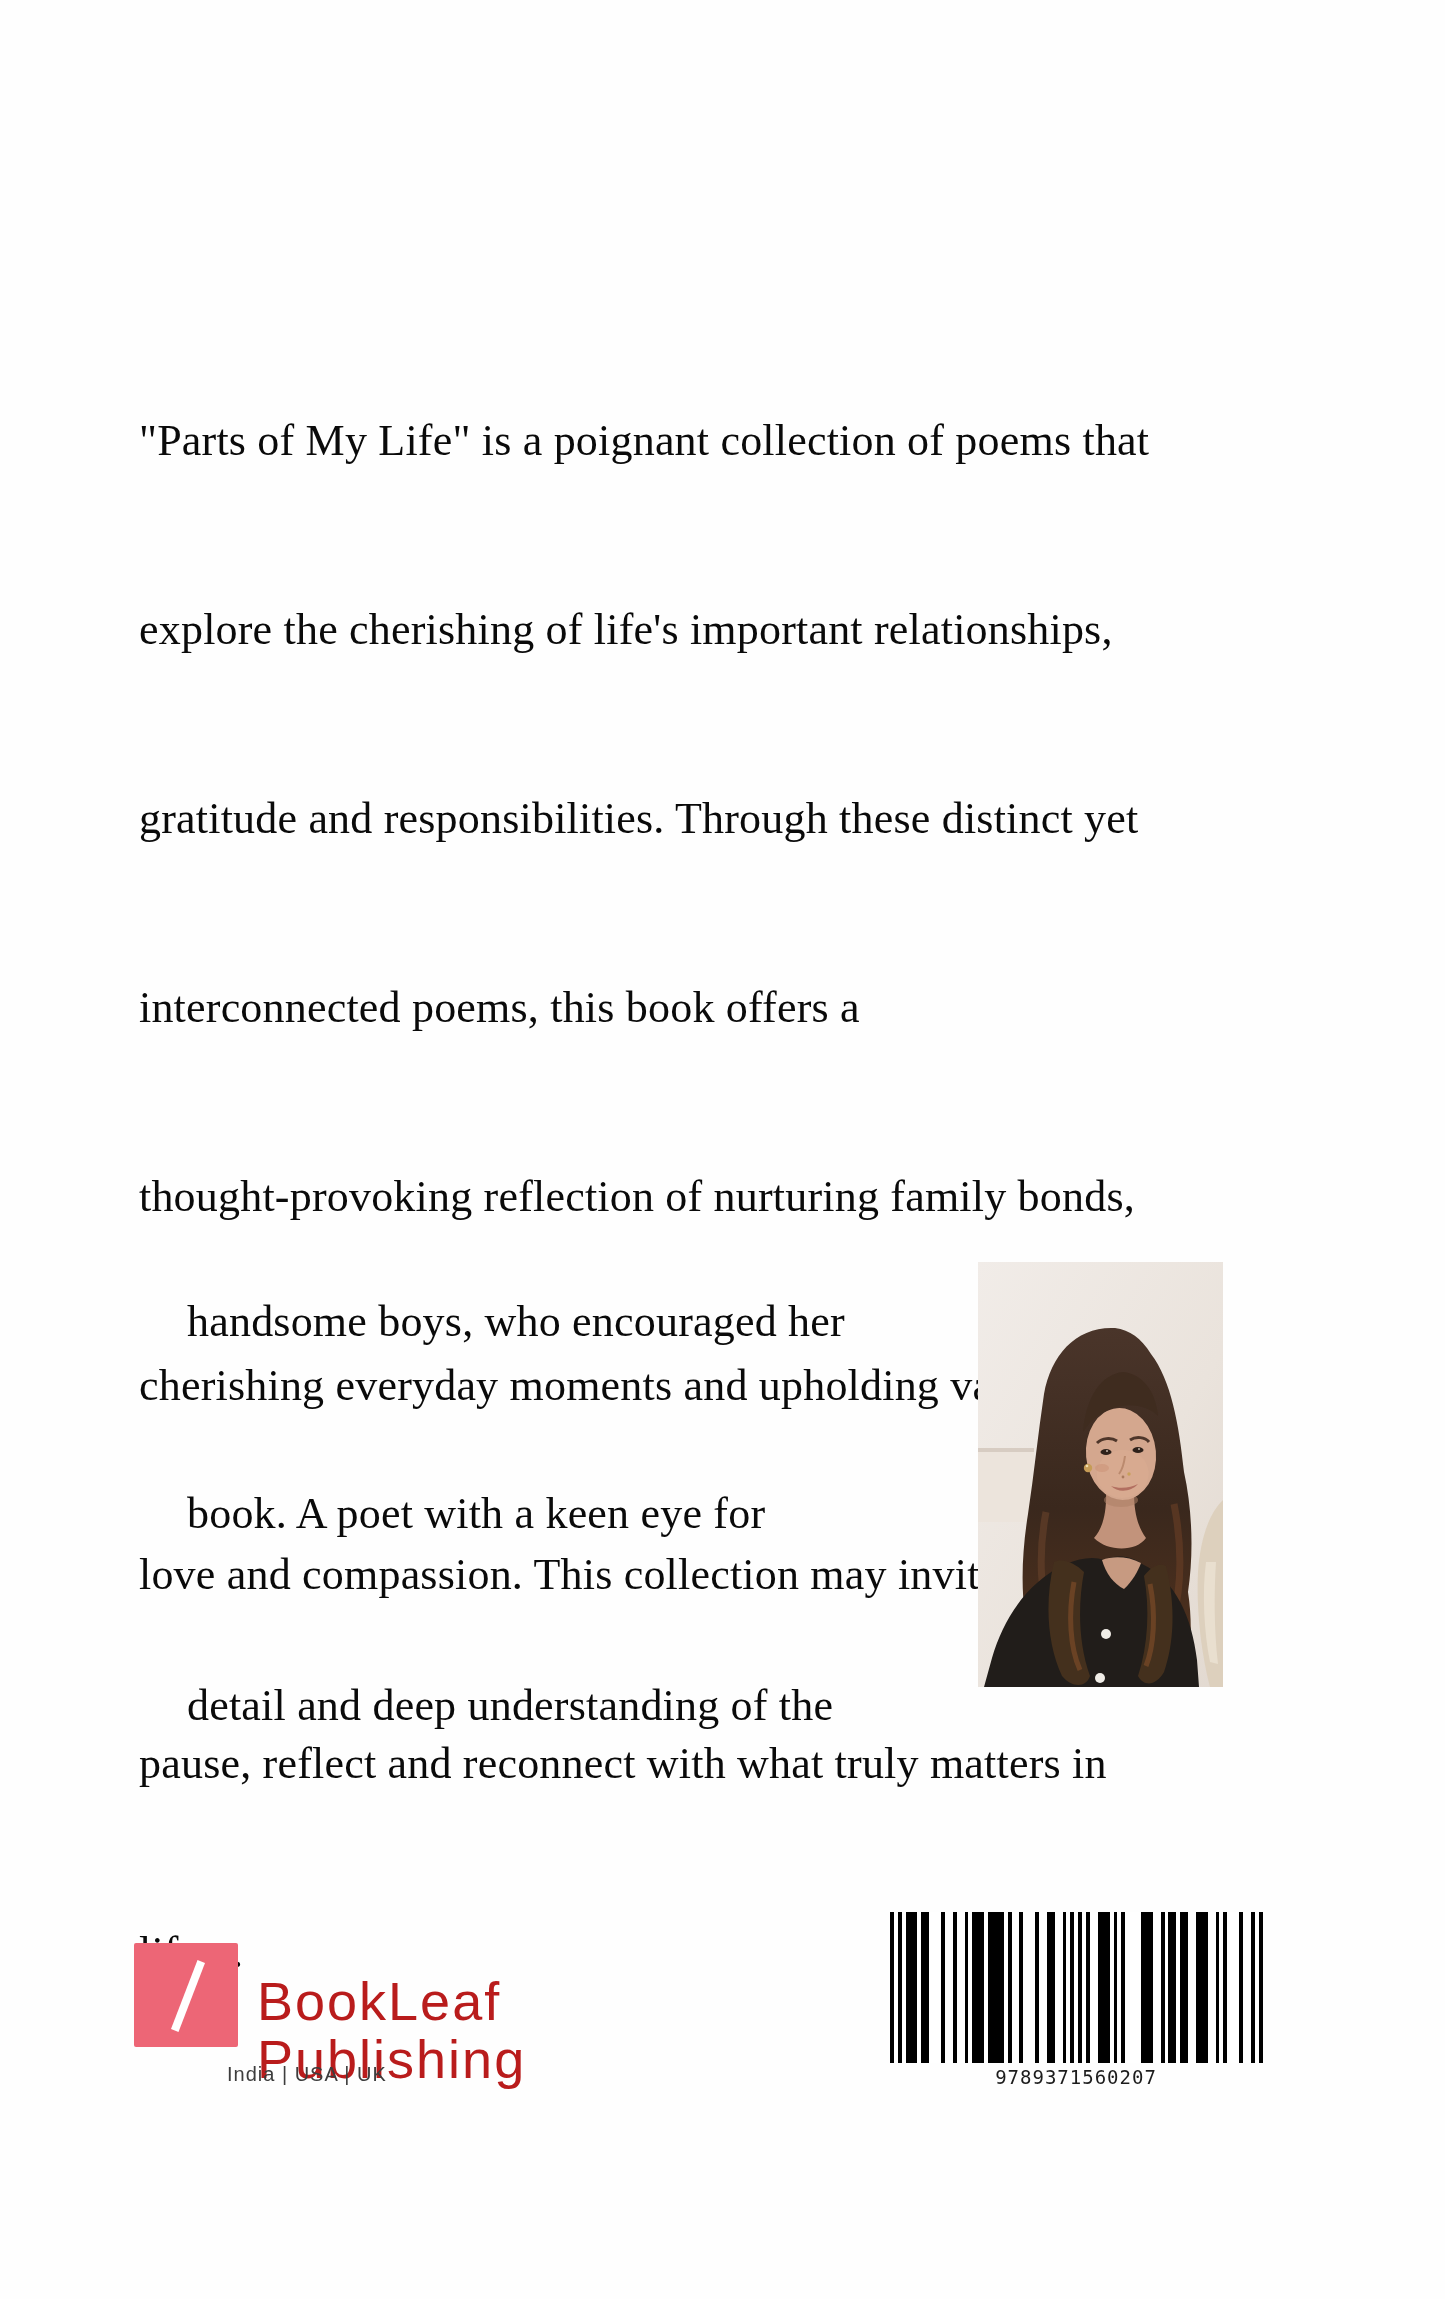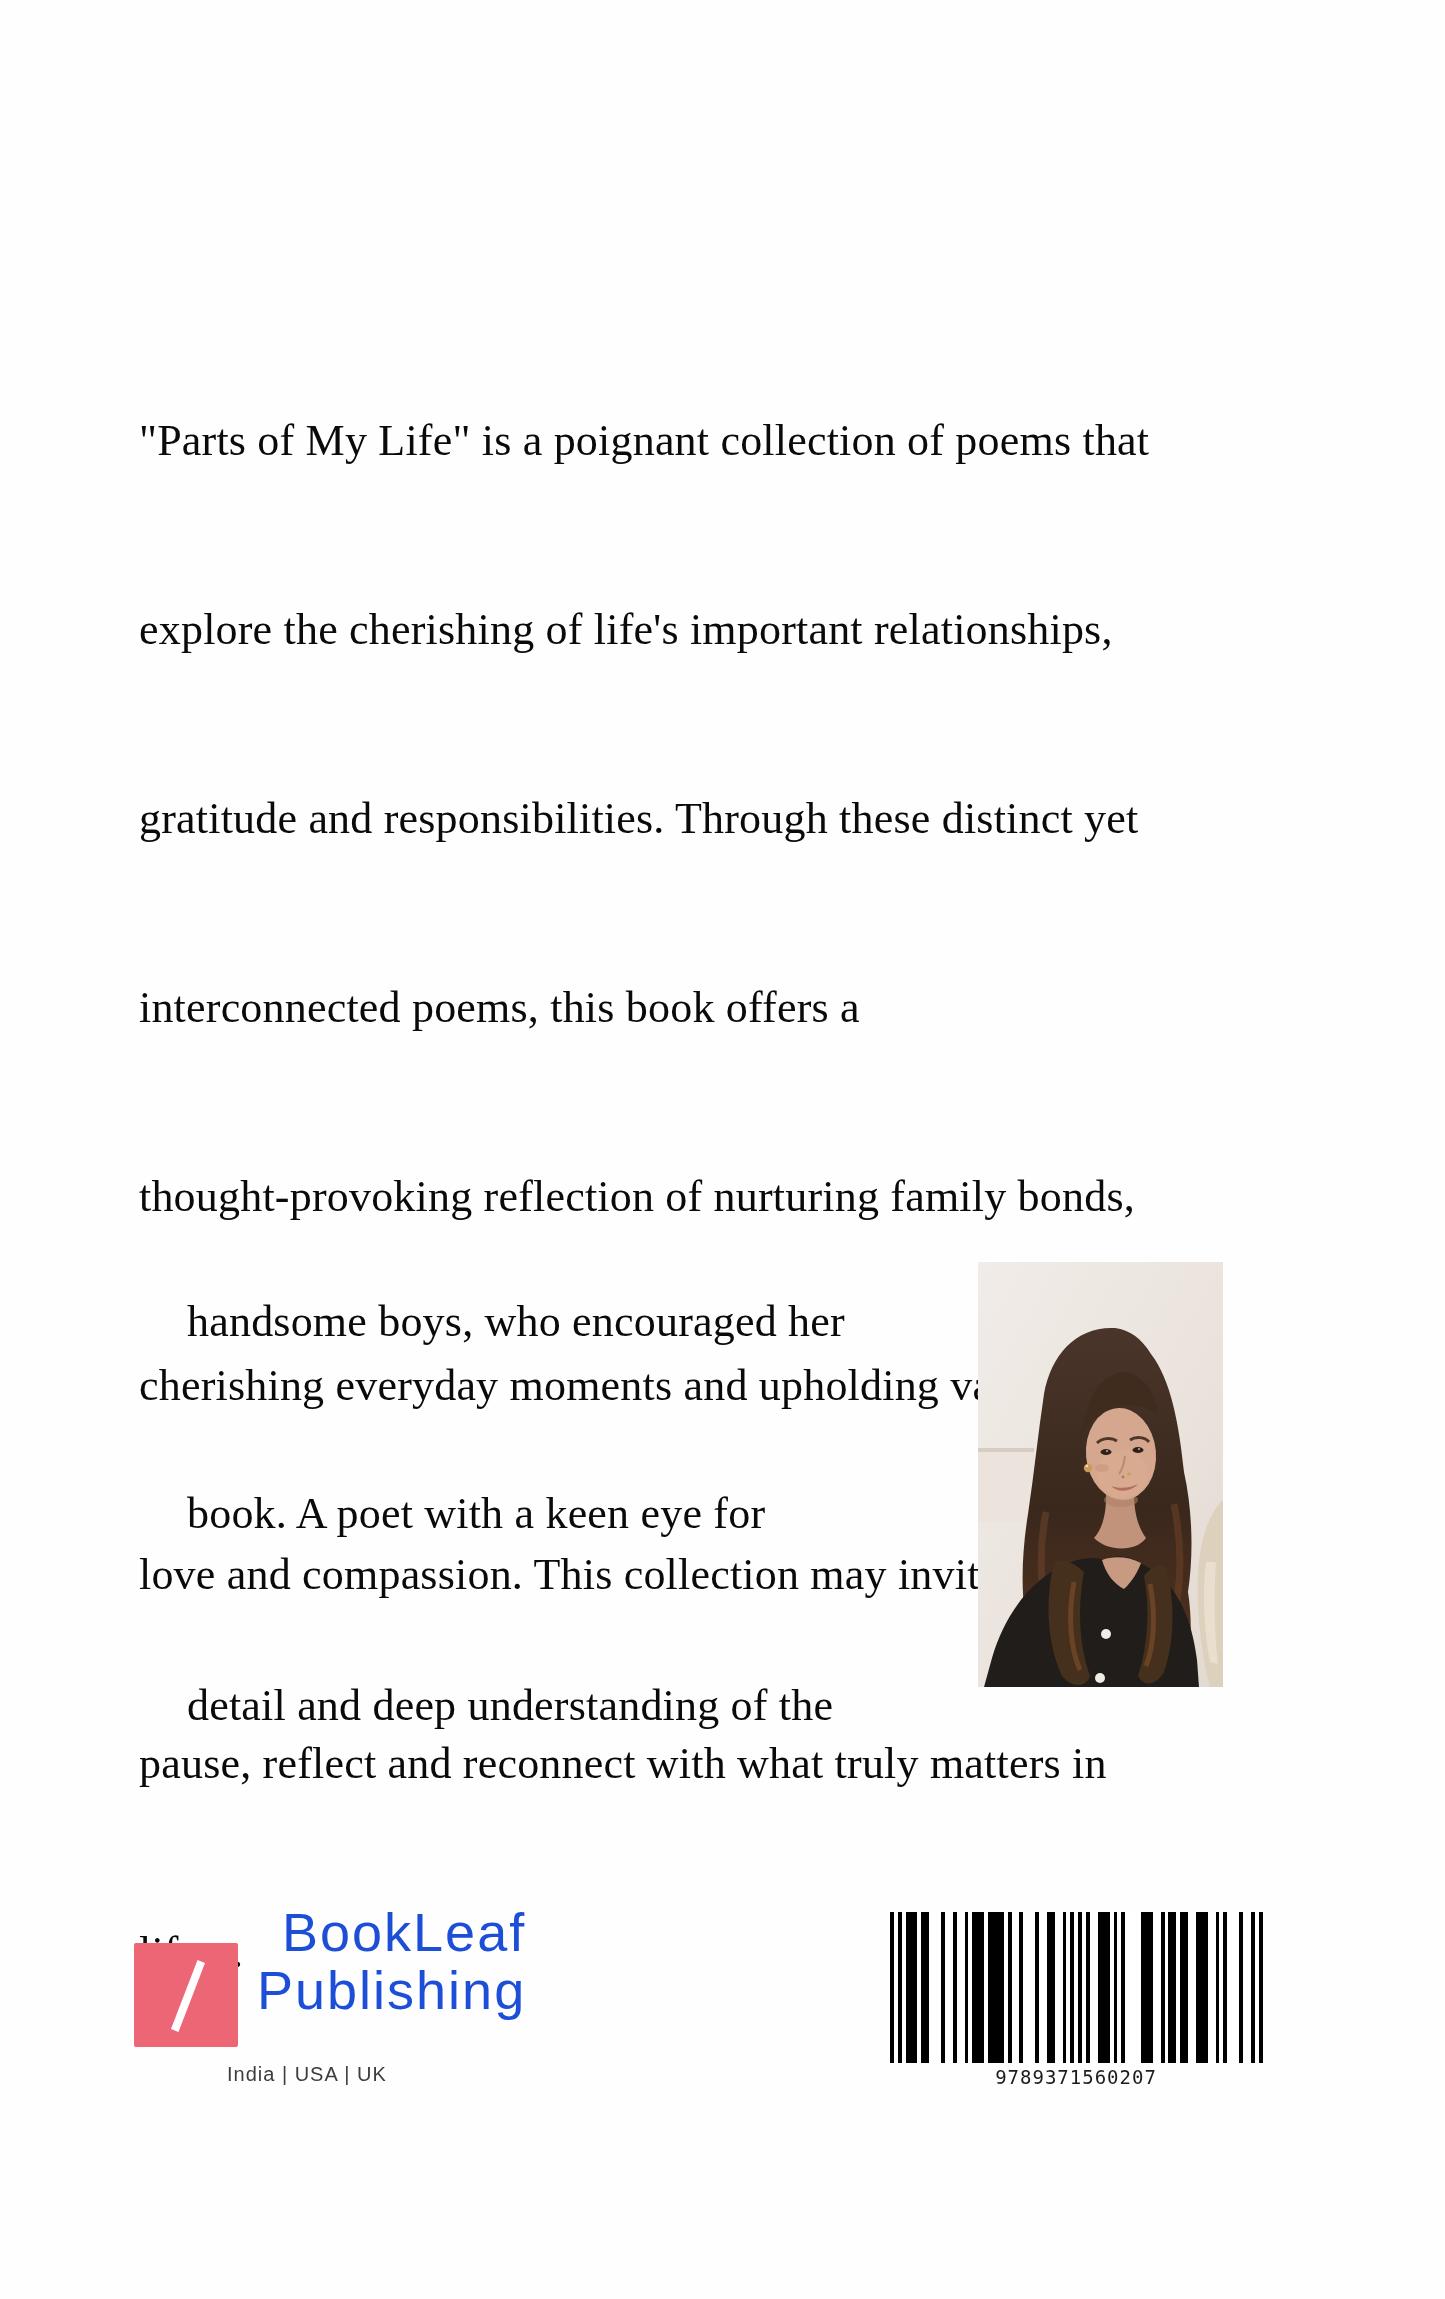--- a/index.html
+++ b/index.html
@@ -57,28 +57,27 @@
     top:16px;
     width:8px;
     height:74px;
     background:#ffffff;
     transform:rotate(21deg);
     transform-origin:center;
   }
   .logo-text{
     position:absolute;
     left:257px;
-    top:1903px;
+    top:1972px;
     font-family:"Liberation Sans","DejaVu Sans",sans-serif;
     font-weight:300;
-    color:#1d4ed8;
+    color:#b91c1c;
     font-size:54px;
     line-height:58px;
     letter-spacing:2px;
-    text-align:right;
   }
   .countries{
     position:absolute;
     left:227px;
     top:2063px;
     font-family:"Liberation Sans","DejaVu Sans",sans-serif;
     font-weight:300;
     color:#3d3d3d;
     font-size:20px;
     letter-spacing:1px;

